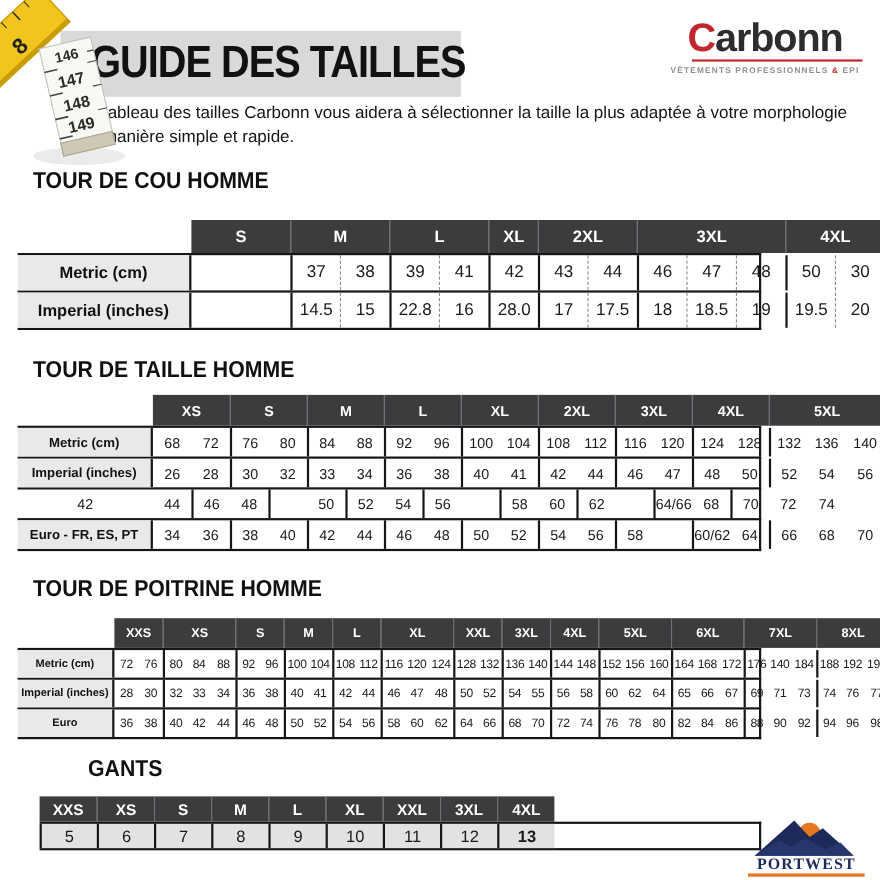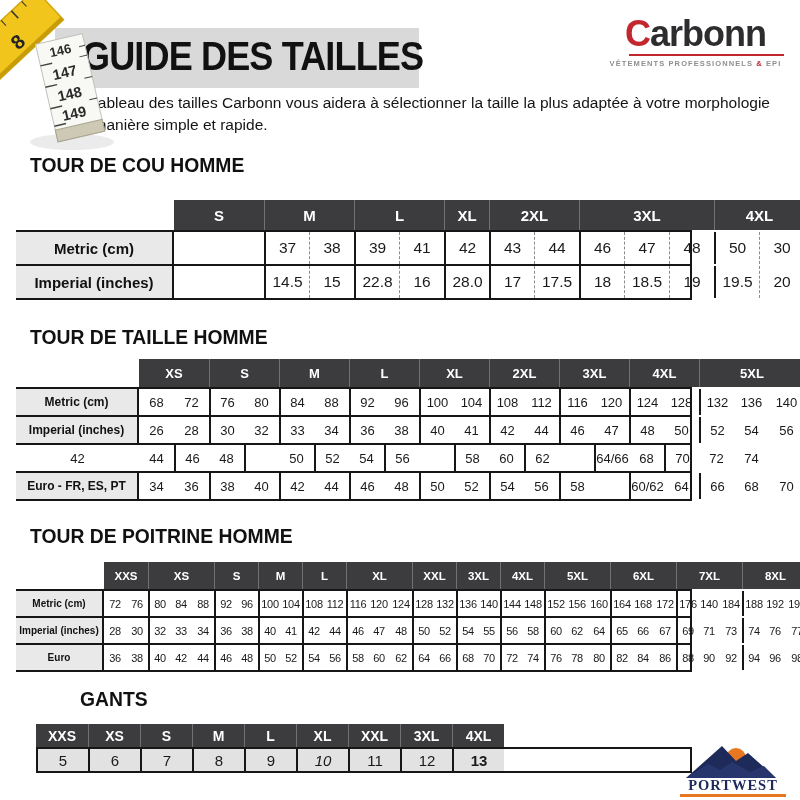--- a/index.html
+++ b/index.html
@@ -409,21 +409,21 @@
             <div class="hdr" style="grid-column: span 1;">XXL</div>
             <div class="hdr" style="grid-column: span 1;">3XL</div>
             <div class="hdr" style="grid-column: span 1;">4XL</div>
           </div>
           <div class="row drow" style="grid-template-columns: repeat(9, 52px);">
             <div class="cell first" style="grid-column: span 1;">5</div>
             <div class="cell gb" style="grid-column: span 1;">6</div>
             <div class="cell gb" style="grid-column: span 1;">7</div>
             <div class="cell gb" style="grid-column: span 1;">8</div>
             <div class="cell gb" style="grid-column: span 1;">9</div>
-            <div class="cell gb" style="grid-column: span 1; font-style: italic;">10</div>
+            <div class="cell gb" style="grid-column: span 1;">10</div>
             <div class="cell gb" style="grid-column: span 1;">11</div>
             <div class="cell gb" style="grid-column: span 1;">12</div>
             <div class="cell gb" style="grid-column: span 1; font-weight: bold;">13</div>
           </div>
         </div>
       </div>
     </div>
 
   <div class="portwest">
     <svg viewBox="0 0 122 66" width="122" height="66">

